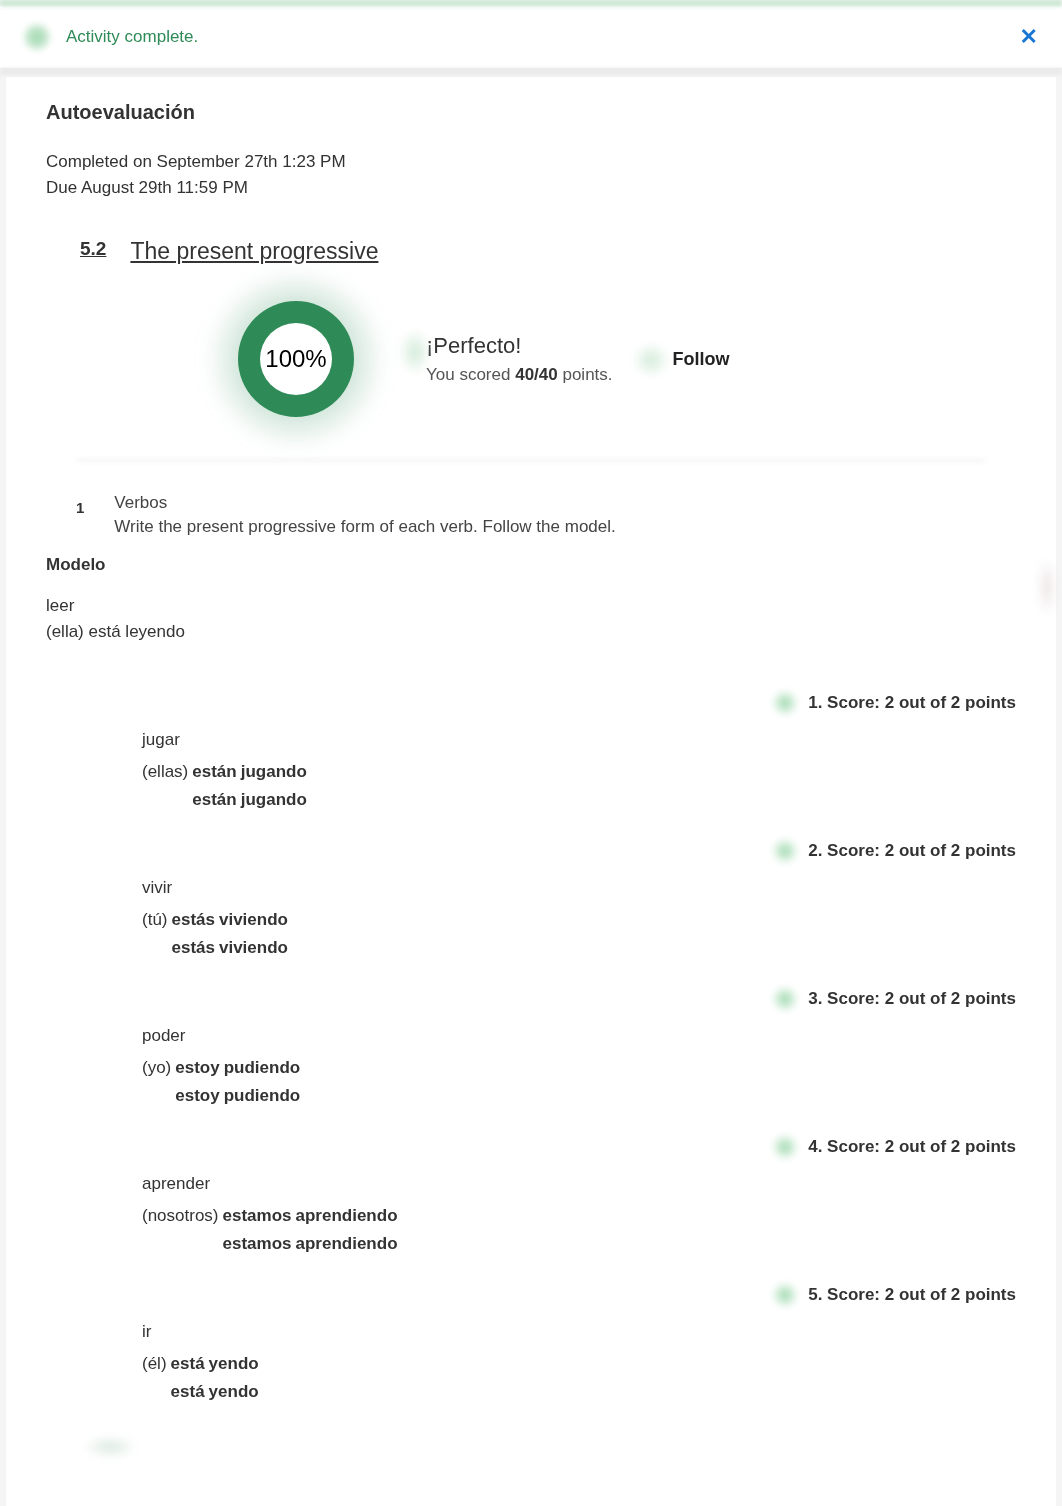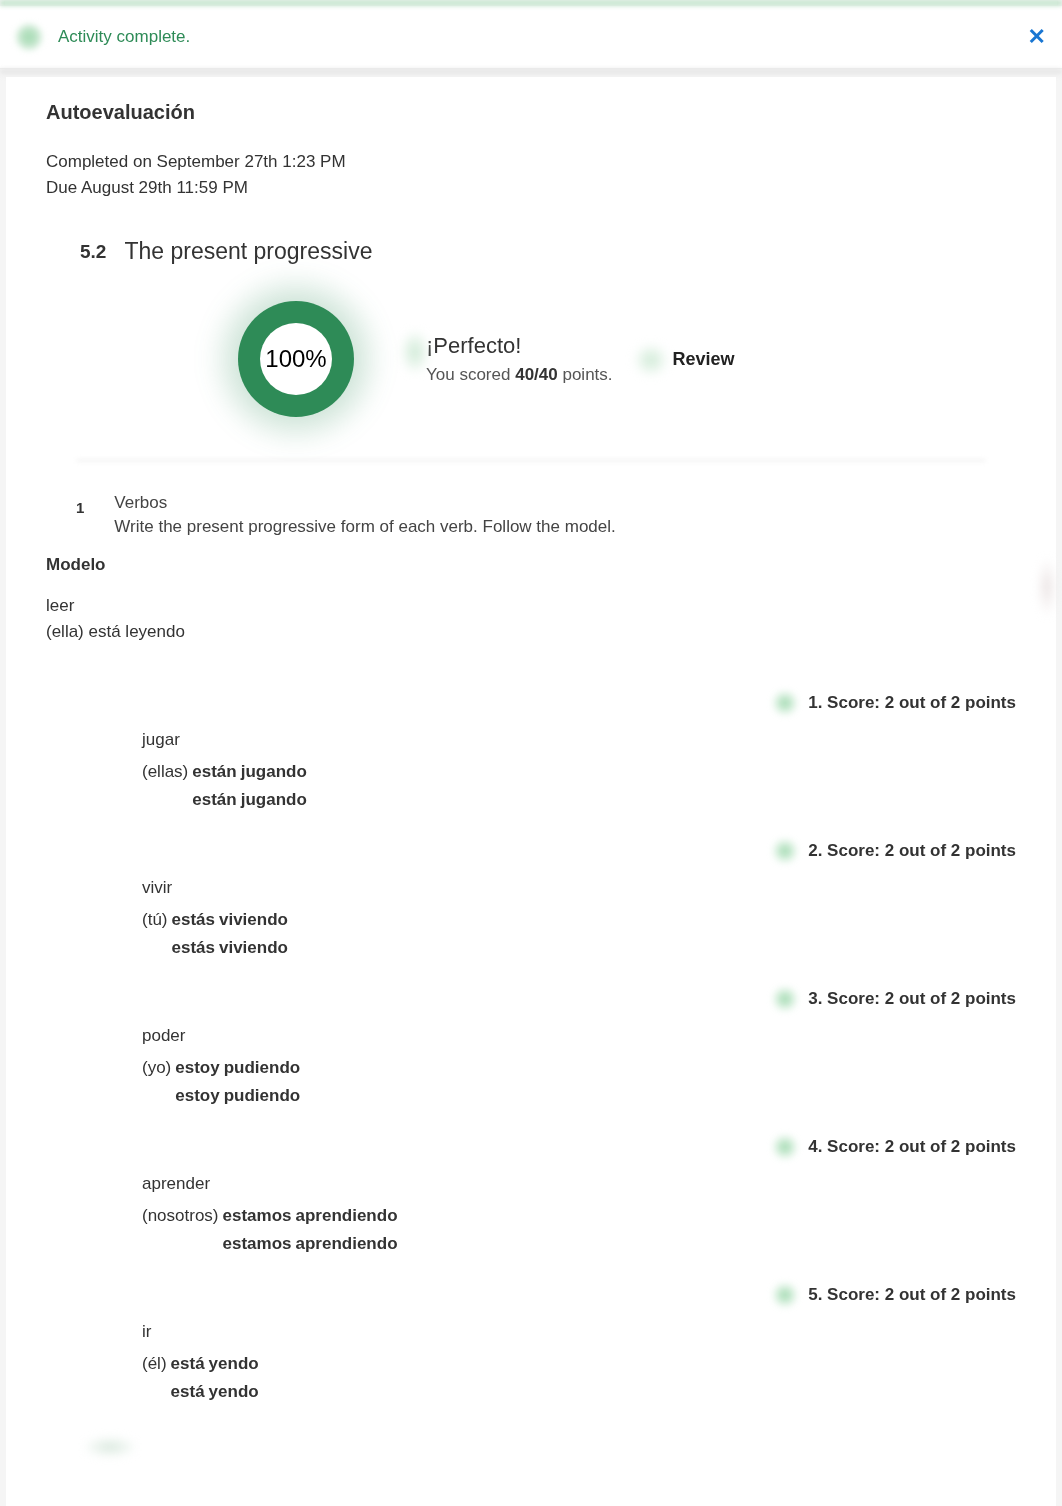--- a/index.html
+++ b/index.html
@@ -6,41 +6,42 @@
   body {
     font-family: Verdana, Geneva, sans-serif;
     background: #f5f5f5;
     color: #333;
     font-size: 16px;
     width: 1062px;
   }
   .top-border { height: 6px; background: #c8e6d0; filter: blur(2px); }
   .alert-bar {
     background: #fff;
-    padding: 18px 16px;
+    padding: 18px 24px;
     display: flex;
     align-items: center;
     justify-content: space-between;
     border-bottom: 1px solid #eee;
   }
   .alert-left { display: flex; align-items: center; gap: 16px; }
   .blur-dot {
     width: 26px; height: 26px; border-radius: 50%;
     background: radial-gradient(circle, #9fd9ae 0%, #cde9d4 60%, transparent 80%);
     filter: blur(3px);
   }
   .alert-text { color: #2e8b57; font-size: 17px; }
   .close-x { color: #1976d2; font-size: 22px; font-weight: bold; cursor: pointer; line-height: 1; }
   .divider-blur { height: 8px; background: linear-gradient(#e0e0e0, #f5f5f5); filter: blur(2px); }
   .page { background: #fff; padding: 24px 40px 80px 40px; margin: 0 6px; position: relative; }
   .page-title { font-weight: bold; font-size: 20px; margin-bottom: 28px; }
   .meta-line { font-size: 17px; color: #333; margin-bottom: 6px; }
   .section-header {
-    display: flex; align-items: center; gap: 18px;
+    display: flex; gap: 24px;
     margin: 40px 0 24px 34px;
+    text-decoration: underline;
   }
   .pill-blur {
     position: relative;
   }
   .pill-blur::before {
     content: "";
     position: absolute;
     inset: -14px -22px;
     background: radial-gradient(ellipse, #cde9d4 0%, transparent 70%);
     filter: blur(6px);
@@ -145,21 +146,21 @@
       <div class="donut">
         <div class="donut-hole">100%</div>
       </div>
     </div>
     <div class="perfecto-block">
       <div class="perfecto-title">¡Perfecto!</div>
       <div class="perfecto-sub">
         <span>You scored </span><b>40/40</b><span> points.</span>
       </div>
     </div>
-    <span class="review-link">Review</span>
+    <span class="review-link">Follow</span>
   </div>
 
   <div class="hr-blur"></div>
 
   <div class="ex-header">
     <span class="ex-num-blur">1</span>
     <div>
       <div class="ex-title">Verbos</div>
       <div class="ex-instr">Write the present progressive form of each verb. Follow the model.</div>
     </div>

